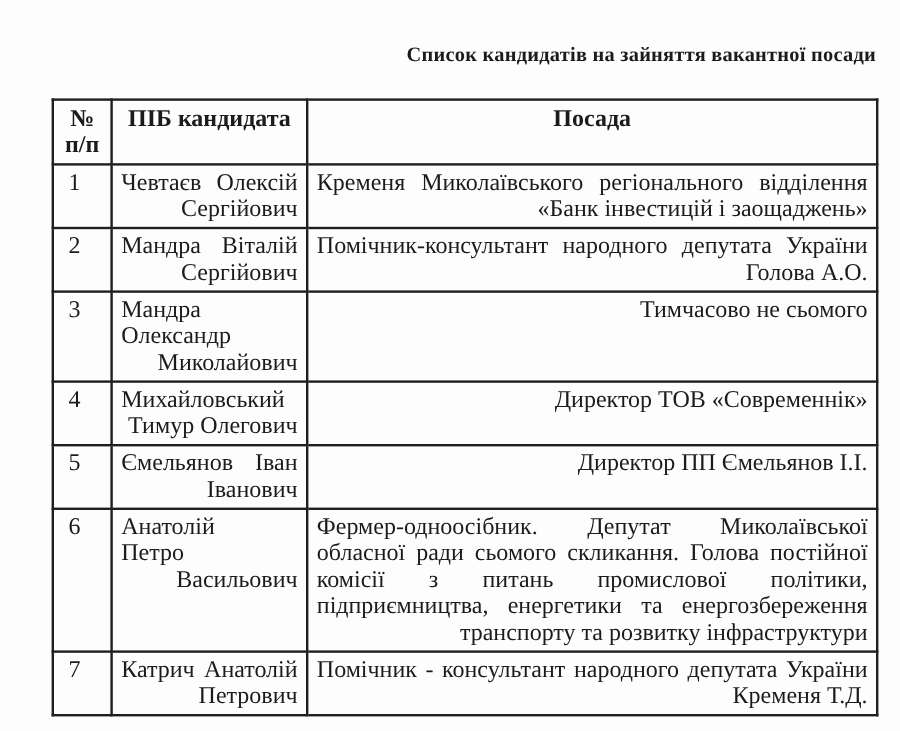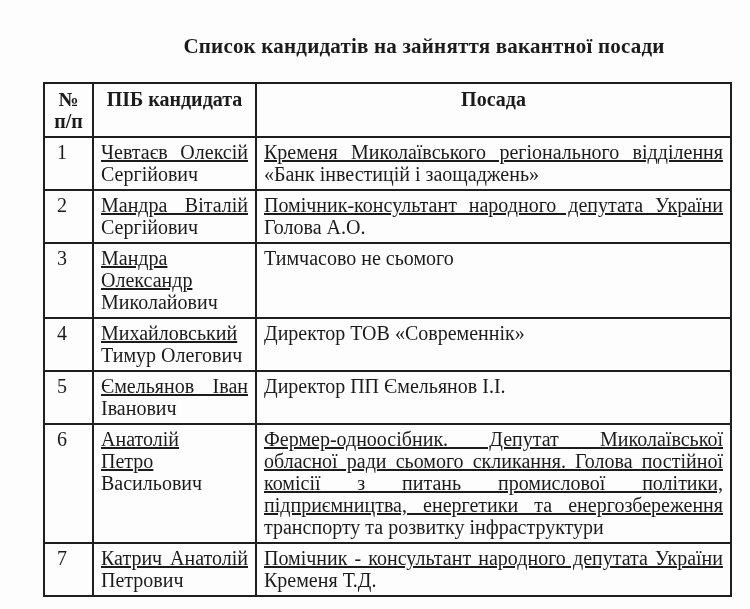--- a/index.html
+++ b/index.html
@@ -9,23 +9,23 @@
     font-family: "Liberation Serif", "DejaVu Serif", serif;
     color: #1b1b1b;
     overflow: hidden;
   }
   .page { width: 750px; height: 609px; position: relative; }
 
   .doc-title {
     margin: 32px 0 0 43px;
     width: 687px;
     padding-left: 75px;
-    text-align: center;
+    text-align: right;
     font-weight: bold;
-    font-size: 21px;
+    font-size: 17px;
     line-height: 28px;
     letter-spacing: 0.2px;
   }
 
   table.candidates {
     margin: 22px 0 0 43px;
     width: 687px;
     border-collapse: collapse;
     table-layout: fixed;
     font-size: 20px;
@@ -41,22 +41,22 @@
     padding: 3px 7px 4px 7px;
   }
   th {
     font-weight: bold;
     text-align: center;
     padding-top: 4px;
   }
   td.num { padding-left: 12px; text-align: left; }
 
   
-  .jline { text-align: justify; text-align-last: justify; text-decoration: underline; }
-  .lline { text-align: left; }
+  .jline { text-align: justify; text-align-last: justify; }
+  .lline { text-align: right; }
 </style>
 </head>
 <body>
 
 <div class="page">
 
   <div class="doc-title">
     <div>Список кандидатів на зайняття вакантної посади</div>
   </div>
 

